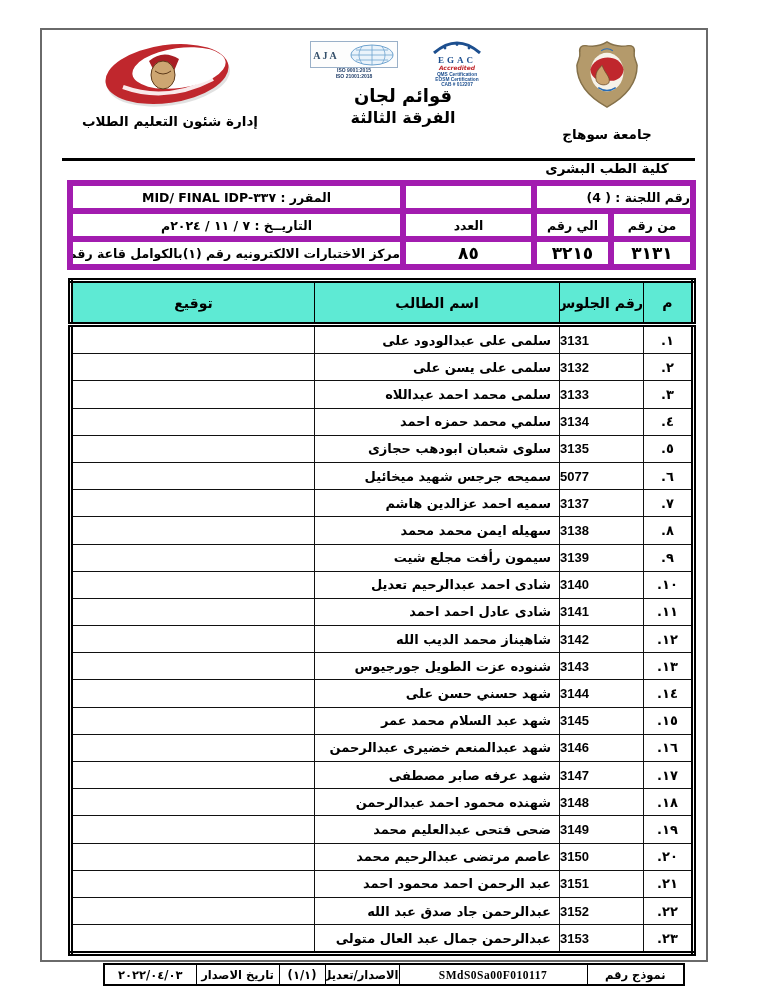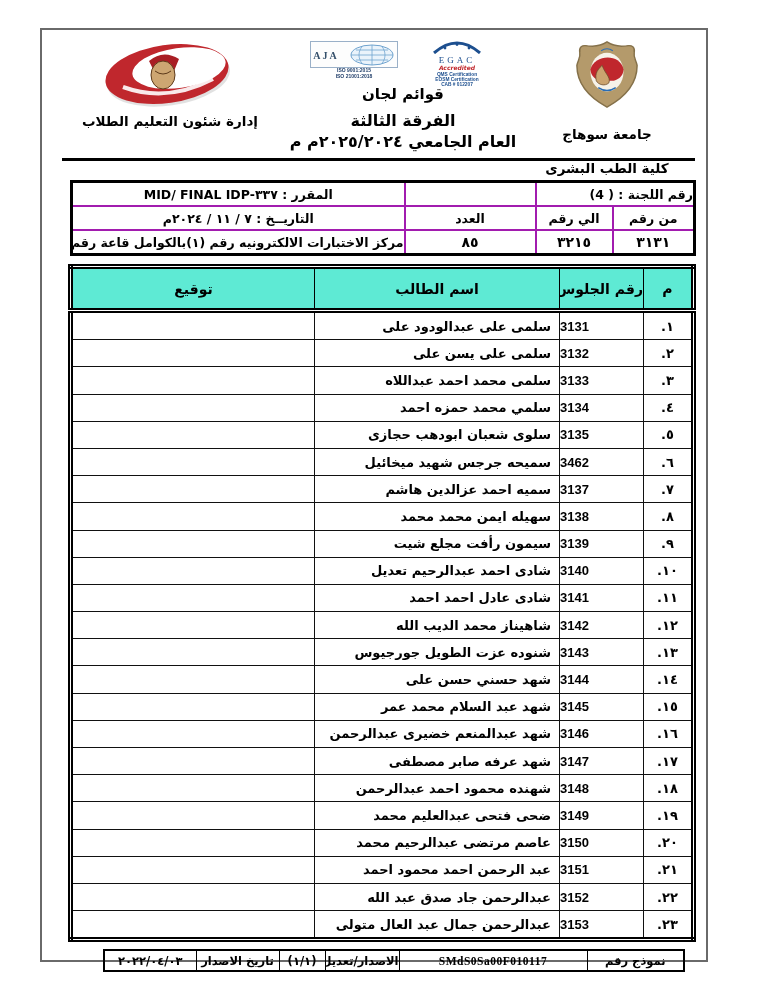--- a/index.html
+++ b/index.html
@@ -9,45 +9,45 @@
 
   
   .hdr{display:flex;align-items:flex-start;padding:9px 14px 0 14px;height:112px;}
   .hdr-col{display:flex;flex-direction:column;align-items:center;}
   .hdr-uni{width:170px;padding-top:2px;}
   .hdr-center{flex:1;}
   .hdr-admin{width:228px;padding-top:4px;}
   .uni-text{font-weight:bold;font-size:13.5px;line-height:1.35;text-align:center;margin-top:16px;}
   .admin-text{font-weight:bold;font-size:13.5px;margin-top:6px;text-align:center;}
   .logos-row{display:flex;align-items:flex-start;gap:20px;justify-content:center;height:40px;margin-top:2px;}
-  .title1{font-weight:bold;font-size:15px;text-align:center;margin-top:4px;}
-  .title2{font-weight:bold;font-size:16px;text-align:center;margin-top:8px;}
+  .title1{font-weight:bold;font-size:18px;text-align:center;margin-top:4px;}
+  .title2{font-weight:bold;font-size:16px;text-align:center;margin-top:2px;}
   .title3{font-weight:bold;font-size:16px;text-align:center;margin-top:2px;}
 
   
   .egac{width:78px;text-align:center;line-height:1.05;}
-  .egac-name{color:#1d4f8f;font-weight:normal;font-size:9px;letter-spacing:3px;font-family:"Liberation Serif",serif;margin-top:-2px;}
+  .egac-name{color:#1d4f8f;font-weight:bold;font-size:9px;letter-spacing:3px;font-family:"Liberation Serif",serif;margin-top:-2px;}
   .egac-acc{color:#c0272d;font-weight:bold;font-size:6px;font-style:italic;}
   .egac-l{color:#1d4f8f;font-size:4.8px;font-weight:bold;font-family:"Liberation Sans",sans-serif;}
   .aja{width:88px;text-align:center;line-height:1.1;}
   .aja-box{border:1px solid #9ab0c8;background:#fdfdfd;padding:1px 2px 0 2px;display:flex;align-items:center;justify-content:center;gap:10px;}
   .aja-name{color:#35506b;font-weight:bold;font-size:10px;font-family:"Liberation Serif",serif;letter-spacing:2px;}
   .aja-iso{color:#23406b;font-size:5px;font-weight:bold;font-family:"Liberation Sans",sans-serif;}
 
   .rule{height:3px;background:#000;margin:7px 11px 0 20px;}
 
   
   table{border-collapse:collapse;table-layout:fixed;}
   td,th{padding:0;overflow:hidden;white-space:nowrap;}
 
   
   .info-table{width:623px;margin:19px 10px 0 31px;border:3px solid #000;font-weight:bold;}
-  .info-table td{border:2px solid #a21caf;height:22px;text-align:center;font-size:12.5px;vertical-align:middle;}
+  .info-table td{border:6px solid #a21caf;height:22px;text-align:center;font-size:12.5px;vertical-align:middle;}
   .info-table .t-right{text-align:right;padding-left:6px;}
-  .info-table .num{font-size:14px;}
+  .info-table .num{font-size:17px;}
 
   
   .main-table{width:623px;margin:8px 10px 0 31px;border:5px double #000;}
   .main-table th{background:#5eead4;height:39px;font-size:14px;font-weight:bold;
     border:1px solid #000;border-bottom:5px double #000;vertical-align:middle;}
   .main-table td{border:1px solid #111;height:26.2px;vertical-align:middle;font-size:13px;}
   .c-serial{text-align:center;font-weight:bold;font-size:12.5px;}
   .c-seat{text-align:left;font-weight:bold;font-size:15px;font-family:"Liberation Sans",sans-serif;}
   .c-name{text-align:right;padding-right:8px;font-weight:bold;font-size:13.5px;}
 
@@ -98,21 +98,20 @@
               <path d="M2 12 H44 M7 7 H39 M7 17 H39 M23 2 V22 M13 3.5 C9 9 9 15 13 20.5 M33 3.5 C37 9 37 15 33 20.5" stroke="#6fa3cf" stroke-width="0.8" fill="none"></path>
             </svg>
             <span class="aja-name">AJA</span>
           </div>
           <div class="aja-iso">ISO 9001:2015</div>
           <div class="aja-iso">ISO 21001:2018</div>
         </div>
       </div>
       <div class="title1">قوائم لجان</div>
       <div class="title2">الفرقة الثالثة</div>
-      <div class="title3">العام الجامعي ٢٠٢٥/٢٠٢٤م م</div>
     </div>
 
     <div class="hdr-col hdr-admin">
       <svg width="134" height="64" viewBox="0 0 134 64">
         <ellipse cx="66" cy="34" rx="62" ry="28" fill="#bdbdbd" opacity="0.45" transform="rotate(-8 70 38)"></ellipse>
         <ellipse cx="64" cy="31" rx="62" ry="29" fill="#c0272d" transform="rotate(-8 64 31)"></ellipse>
         <ellipse cx="76" cy="25" rx="47" ry="20" fill="#ffffff" transform="rotate(-8 76 25)"></ellipse>
         <path d="M46 18 q14 -12 30 -2 l-5 12 q-11 -7 -20 0 Z" fill="#a91e24"></path>
         <ellipse cx="60" cy="32" rx="12" ry="14" fill="#cda672" stroke="#5d3a1a" stroke-width="1"></ellipse>
         <path d="M52 28 q8 6 16 0" stroke="#5d3a1a" stroke-width="1" fill="none"></path>
@@ -196,21 +195,21 @@
           <td class="c-sign"></td>
         </tr>
         <tr>
           <td class="c-serial">٥.</td>
           <td class="c-seat">3135</td>
           <td class="c-name">سلوى شعبان ابودهب حجازى</td>
           <td class="c-sign"></td>
         </tr>
         <tr>
           <td class="c-serial">٦.</td>
-          <td class="c-seat">3462</td>
+          <td class="c-seat">5077</td>
           <td class="c-name">سميحه جرجس شهيد ميخائيل</td>
           <td class="c-sign"></td>
         </tr>
         <tr>
           <td class="c-serial">٧.</td>
           <td class="c-seat">3137</td>
           <td class="c-name">سميه احمد عزالدين هاشم</td>
           <td class="c-sign"></td>
         </tr>
         <tr>

